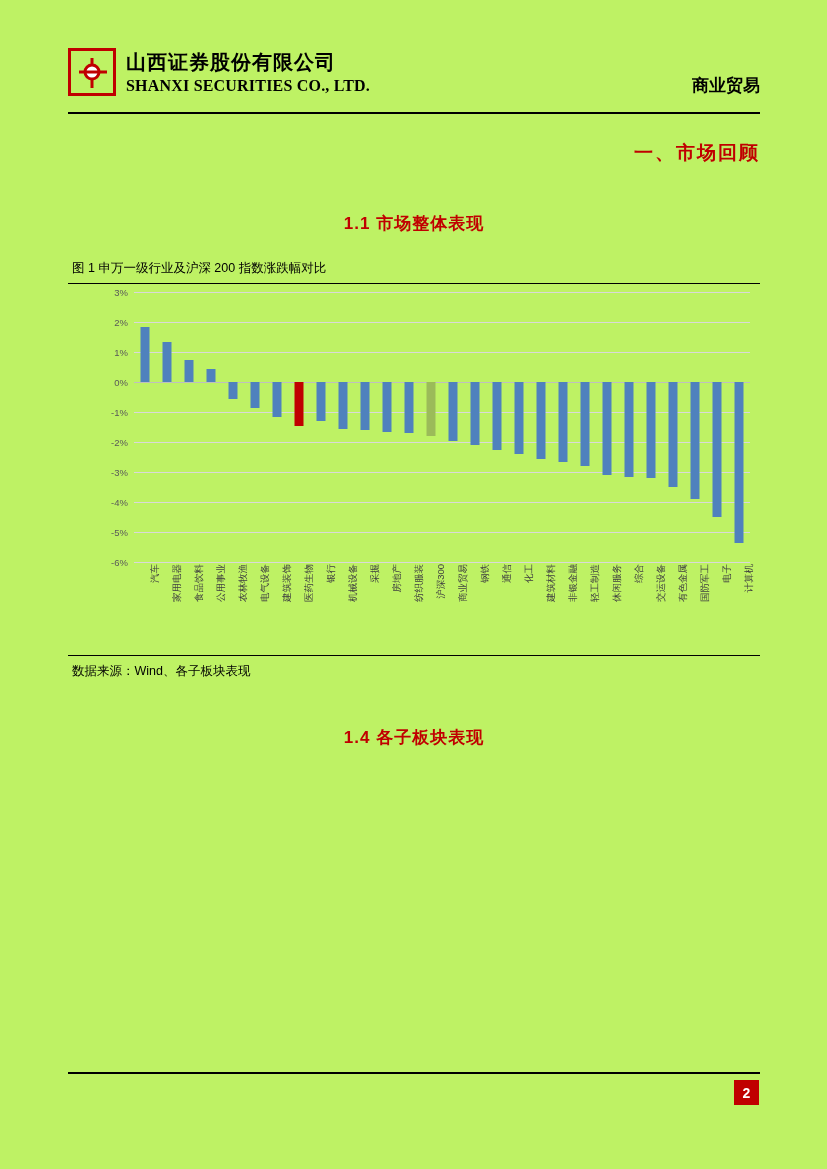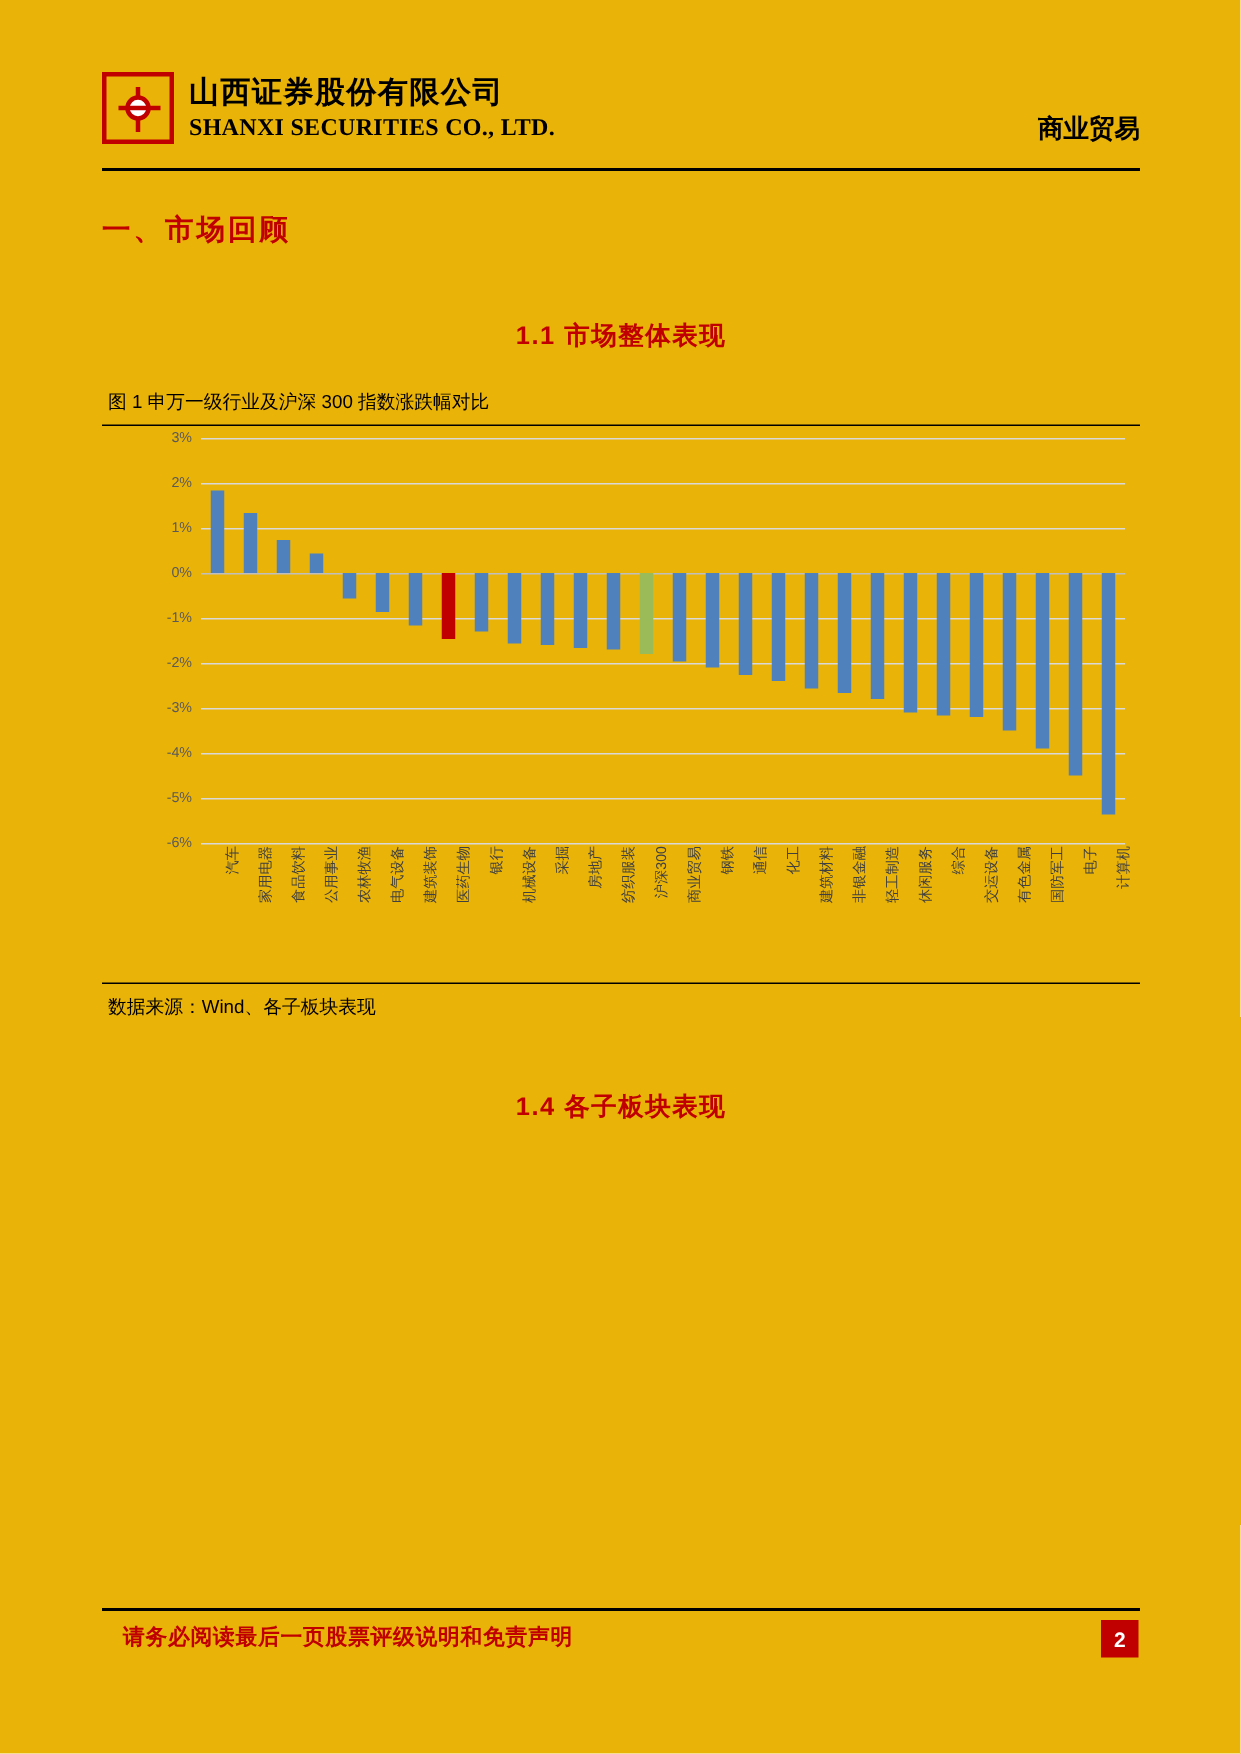--- a/index.html
+++ b/index.html
@@ -9,21 +9,21 @@
   }
   body {
     font-family: "Liberation Serif", "DejaVu Serif", serif;
     color: #000;
   }
   .page {
     position: relative;
     width: 827px;
     height: 1169px;
     margin: 0 auto;
-    background: #eab308;
+    background: #bef264;
     box-sizing: border-box;
     overflow: hidden;
   }
 
   
   .header {
     position: absolute;
     left: 68px;
     top: 48px;
     width: 692px;
@@ -115,21 +115,21 @@
     position: absolute;
     left: 68px;
     top: 126px;
     width: 692px;
   }
   h1.section-title {
     font-family: "Liberation Sans", sans-serif;
     font-size: 19px;
     font-weight: bold;
     color: #c00000;
-    text-align: left;
+    text-align: right;
     margin: 14px 0 0 0;
     letter-spacing: 2px;
   }
   h2.sub-title {
     font-family: "Liberation Sans", sans-serif;
     font-size: 17px;
     font-weight: bold;
     color: #c00000;
     text-align: center;
     margin: 46px 0 0 0;
@@ -311,21 +311,21 @@
   <div class="header-rule"></div>
 
   <div class="content">
 
     <h1 class="section-title">一、市场回顾</h1>
 
     <h2 class="sub-title">1.1 市场整体表现</h2>
 
 
     <div class="figure-block">
-      <div class="fig-caption">图 1  申万一级行业及沪深 300 指数涨跌幅对比</div>
+      <div class="fig-caption">图 1  申万一级行业及沪深 200 指数涨跌幅对比</div>
 
       <div class="chart-area">
         <div class="chart-inner">
             <div class="gridline" style="top: 270px;"></div>
             <div class="gridline" style="top: 240px;"></div>
             <div class="gridline" style="top: 210px;"></div>
             <div class="gridline" style="top: 180px;"></div>
             <div class="gridline" style="top: 150px;"></div>
             <div class="gridline" style="top: 120px;"></div>
             <div class="zeroline" style="top: 90px;"></div>
@@ -521,16 +521,15 @@
 
       <div class="fig-source">数据来源：Wind、各子板块表现</div>
     </div>
 
     <h2 class="sub-title">1.4 各子板块表现</h2>
 
 
   </div>
 
   <div class="footer-rule"></div>
-  <div class="footer-text">请务必阅读最后一页股票评级说明和免责声明</div>
   <div class="page-num">2</div>
 
 </div>
 
 </body></html>

